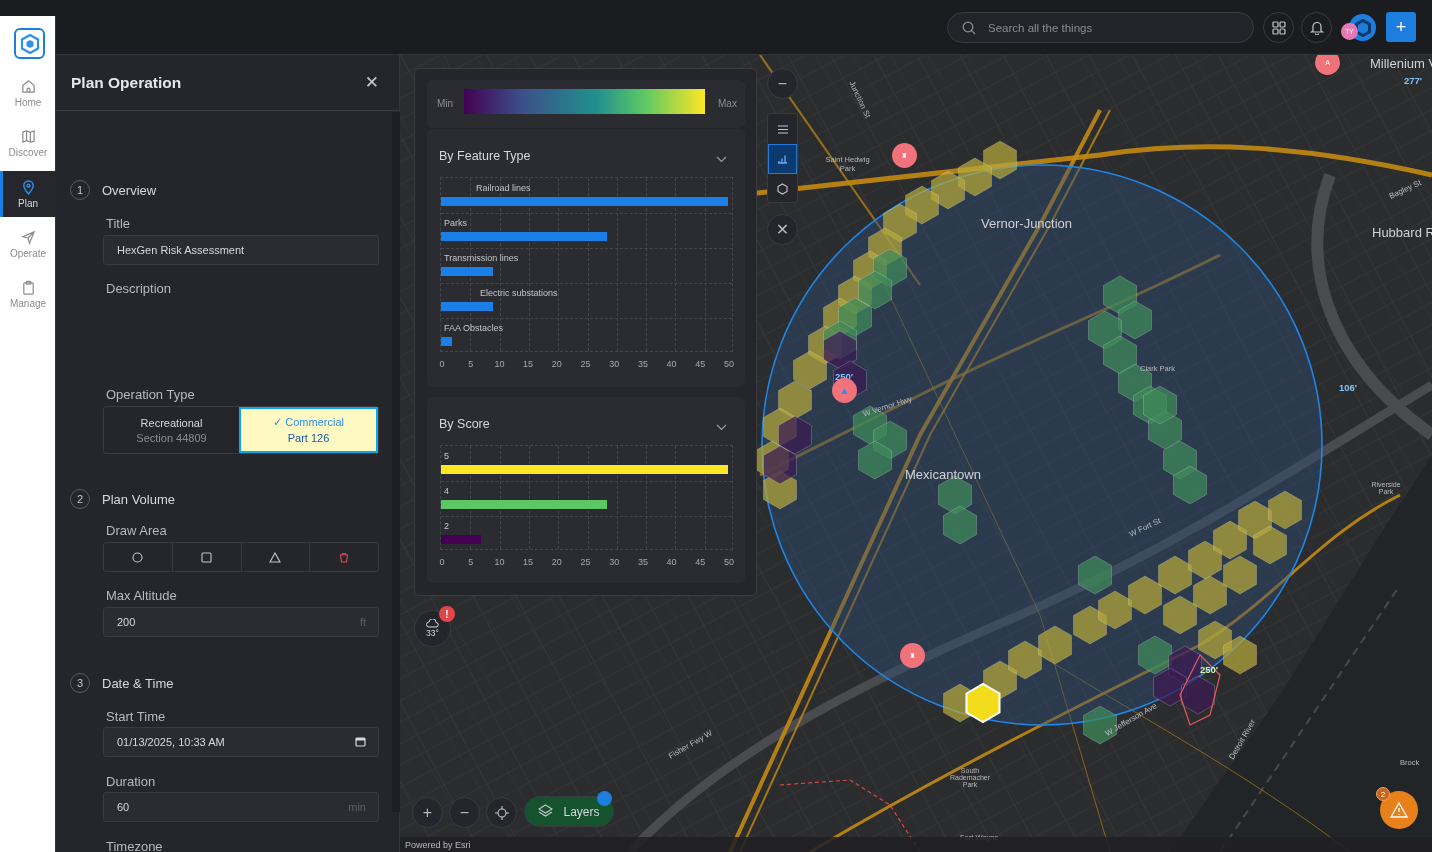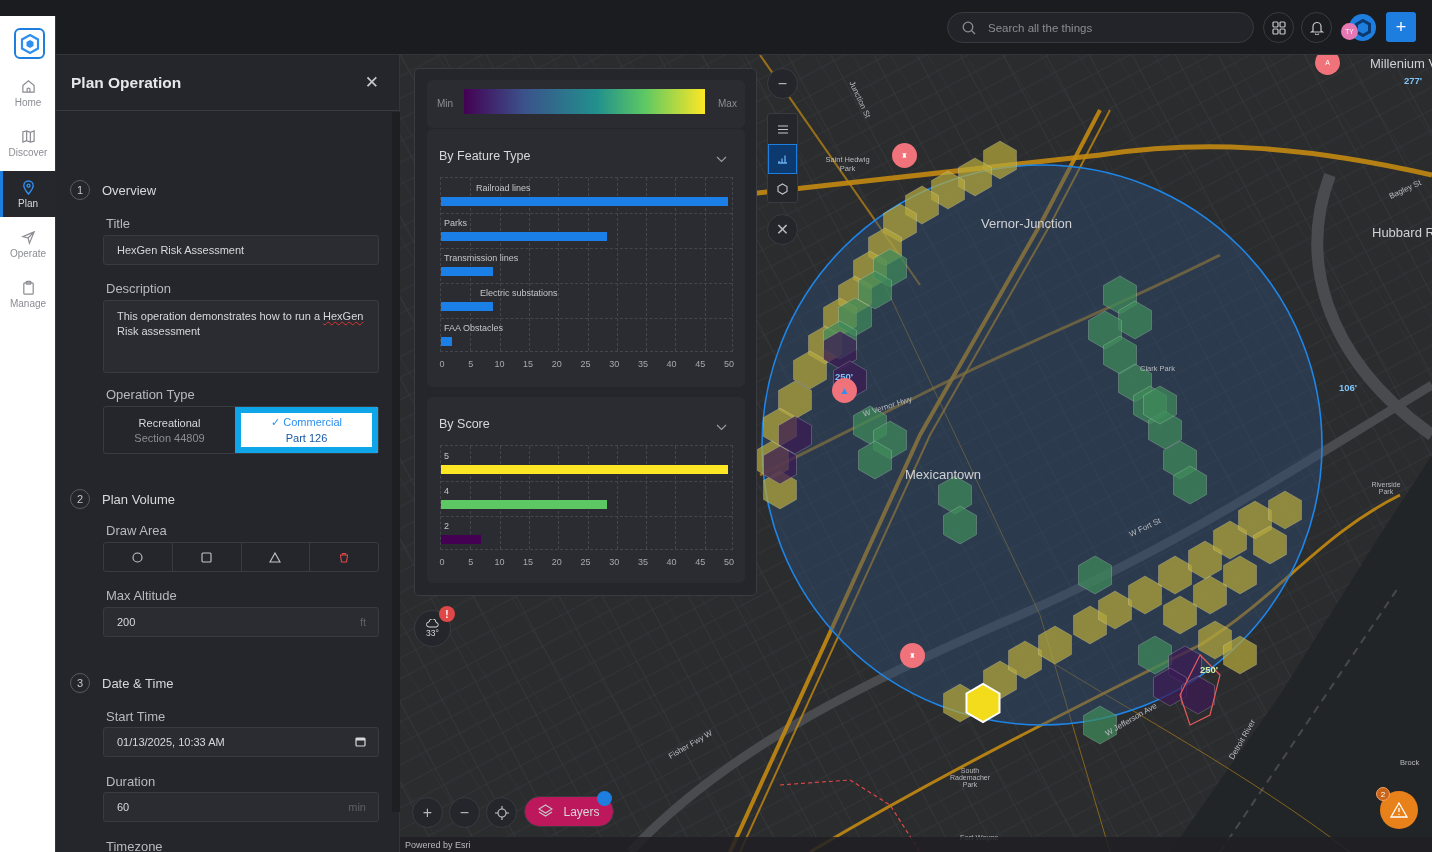--- a/index.html
+++ b/index.html
@@ -33,21 +33,21 @@
 .step-num{width:20px;height:20px;border:1px solid #5a5b61;border-radius:50%;font-size:11px;display:flex;align-items:center;justify-content:center;color:#c5c6ca}
 .step-label{margin-left:12px;font-size:13px;color:#d7d8dc}
 .flabel{position:absolute;left:50px;font-size:13px;color:#b8b9be}
 .finput{position:absolute;left:47px;width:276px;height:30px;border:1px solid #3a3b41;border-radius:3px;background:#2b2c31;font-size:11px;color:#d7d8dc;display:flex;align-items:center;padding-left:13px}
 .suffix{position:absolute;right:12px;color:#5f6066;font-size:11px}
 #desc{height:73px;align-items:flex-start;padding-top:8px;line-height:14.5px;padding-right:10px}
 .squig{text-decoration:underline wavy #d33;text-decoration-thickness:1px}
 #optype{position:absolute;left:47px;width:276px;height:48px;border:1px solid #3a3b41;border-radius:3px;display:flex;overflow:hidden}
 .opt{flex:1;display:flex;flex-direction:column;align-items:center;justify-content:center;font-size:11px;cursor:pointer}
 .opt .sub{color:#8b8d93;margin-top:3px}
-.opt.sel{background:#ffffff;border:6px solid #0ea5e9;color:#2d8ff0}
+.opt.sel{background:#fef9c3;border:2px solid #0ea5e9;color:#2d8ff0}
 .opt.sel .sub{color:#1a5aa8}
 #draw{position:absolute;left:47px;width:276px;height:30px;border:1px solid #3a3b41;border-radius:3px;display:flex}
 #draw div{flex:1;display:flex;align-items:center;justify-content:center;border-right:1px solid #3a3b41;cursor:pointer}
 #draw div:last-child{border-right:none}
 
 #map{position:absolute;left:400px;top:55px;width:1032px;height:797px;background:#2a2b2d;overflow:hidden}
 #map svg.base{position:absolute;left:0;top:0}
 .map-label{position:absolute;font-size:10px;color:#b8babf;white-space:nowrap}
 .map-label.big{font-size:13px;color:#cfd1d5}
 
@@ -64,21 +64,21 @@
 .bar{position:absolute;left:0;height:9px}
 .gridv{position:absolute;top:0;bottom:0;border-left:1px dashed #45464c}
 .gridh{position:absolute;left:0;right:0;border-top:1px dashed #45464c}
 
 #mapctl{position:absolute;left:767px;top:113px;width:31px;height:90px;background:#25262b;border:1px solid #3a3b41;border-radius:3px;z-index:2}
 #mapctl div{height:30px;display:flex;align-items:center;justify-content:center;cursor:pointer}
 #mapctl div.act{background:#0d3a6e;border:1px solid #1e7ee0}
 .circ-btn{position:absolute;width:31px;height:31px;border-radius:50%;background:#25262b;border:1px solid #3a3b41;display:flex;align-items:center;justify-content:center;color:#b8b9be;cursor:pointer;z-index:2}
 #weather{position:absolute;left:414px;top:610px;width:37px;height:37px;border-radius:50%;background:#25262b;border:1px solid #3a3b41;display:flex;flex-direction:column;align-items:center;justify-content:center;font-size:8.5px;color:#d7d8dc;z-index:2}
 #weather-alert{position:absolute;left:439px;top:606px;width:16px;height:16px;border-radius:50%;background:#e04848;color:#fff;font-size:10px;font-weight:bold;display:flex;align-items:center;justify-content:center;z-index:3}
-#layers{position:absolute;left:524px;top:796px;width:90px;height:31px;border-radius:16px;background:#be185d;border:1px solid #3a3b41;display:flex;align-items:center;justify-content:center;color:#d7d8dc;font-size:12px;cursor:pointer;z-index:2}
+#layers{position:absolute;left:524px;top:796px;width:90px;height:31px;border-radius:16px;background:#14532d;border:1px solid #3a3b41;display:flex;align-items:center;justify-content:center;color:#d7d8dc;font-size:12px;cursor:pointer;z-index:2}
 #layers svg{margin-right:10px}
 #loc-dot{position:absolute;left:597px;top:791px;width:15px;height:15px;border-radius:50%;background:#1e7ee0;z-index:3}
 #alert-fab{position:absolute;left:1380px;top:791px;width:38px;height:38px;border-radius:50%;background:#e8811a;display:flex;align-items:center;justify-content:center;cursor:pointer;z-index:2}
 #alert-count{position:absolute;left:1376px;top:787px;width:14px;height:14px;border-radius:50%;background:#c9651a;border:1px solid #f0a060;color:#fff;font-size:8px;display:flex;align-items:center;justify-content:center;z-index:3}
 #attrib{position:absolute;left:400px;top:837px;width:1032px;height:15px;background:rgba(30,31,35,.85);font-size:9px;color:#b8b9be;display:flex;align-items:center;justify-content:space-between;padding:0 5px;z-index:2}
 .alt-tag{position:absolute;font-size:9.5px;font-weight:bold;color:#7fc4f8;z-index:2}
 .pin{position:absolute;border-radius:50%;background:#f0727a;display:flex;align-items:center;justify-content:center;color:#fff;font-size:7px;z-index:2}
 </style>
 </head>
 <body>
@@ -297,23 +297,20 @@
       <button id="panel-close">✕</button>
     </div>
     <div id="panel-scroll">
       <div class="step" style="top:68px">
         <span class="step-num">1</span>
         <span class="step-label">Overview</span>
       </div>
       <div class="flabel" style="top:104px">Title</div>
       <div class="finput" style="top:123px">HexGen Risk Assessment</div>
       <div class="flabel" style="top:169px">Description</div>
-      <div class="finput" id="desc" style="top:188px">
-        <span><span>This operation demonstrates how to run a </span><span class="squig">HexGen</span><span> Risk assessment</span></span>
-      </div>
       <div class="flabel" style="top:275px">Operation Type</div>
       <div id="optype" style="top:294px">
         <div class="opt">
           <span>Recreational</span>
           <span class="sub">Section 44809</span>
         </div>
         <div class="opt sel">
           <span>✓ Commercial</span>
           <span class="sub">Part 126</span>
         </div>

